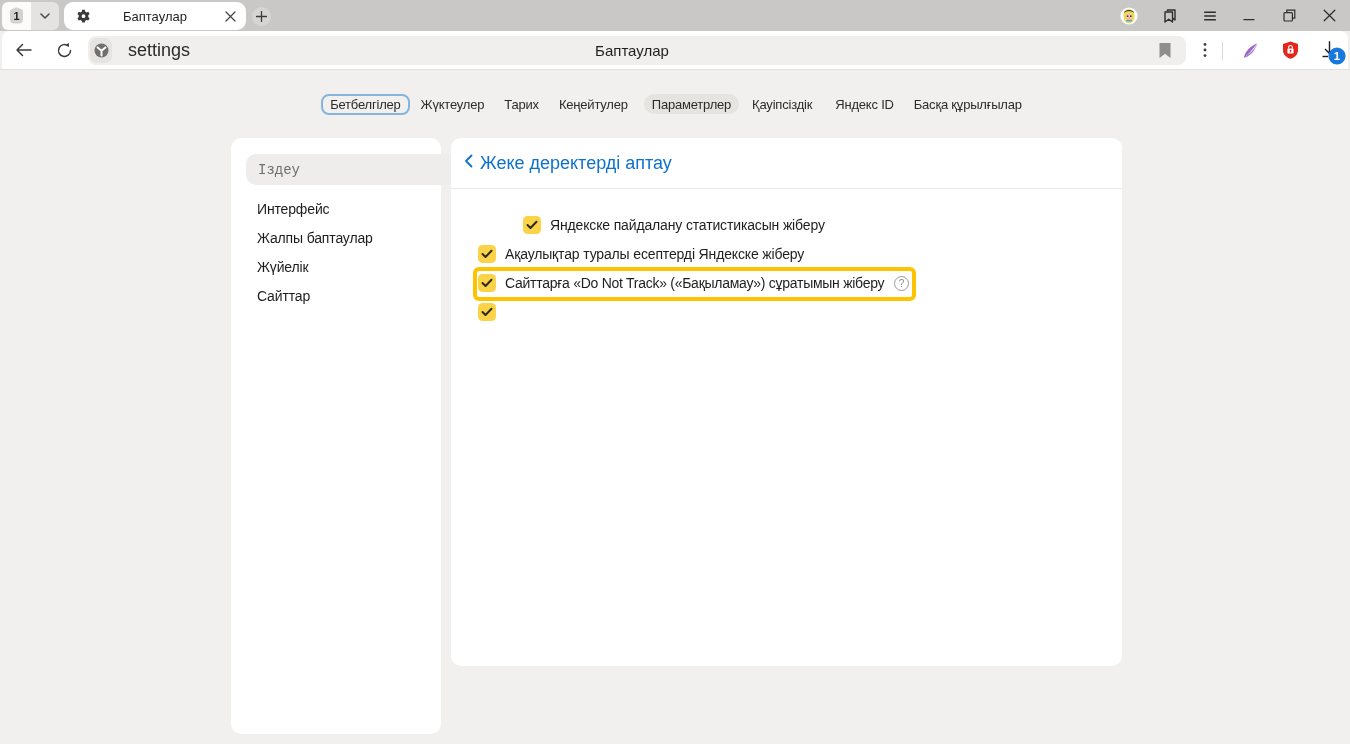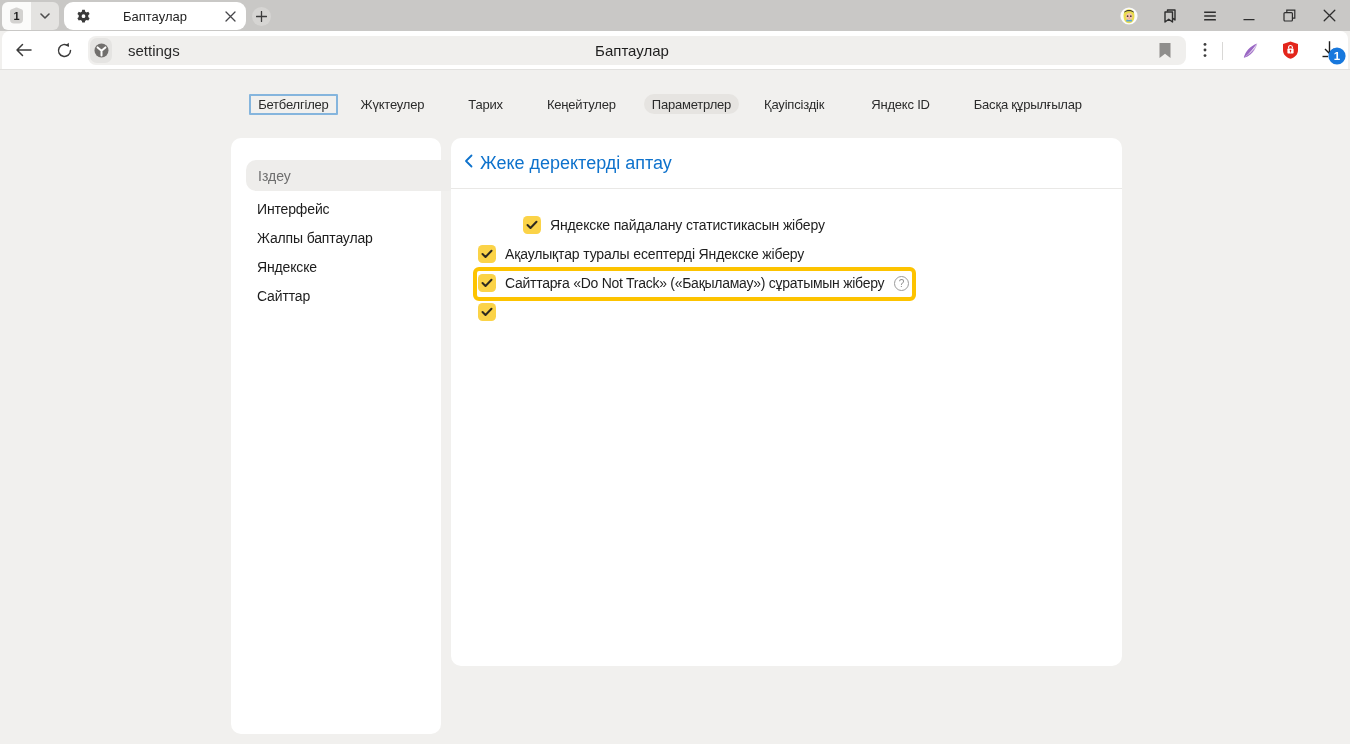--- a/index.html
+++ b/index.html
@@ -19,33 +19,33 @@
   .tab .close { position:absolute; right:10px; }
   .plusbtn { position:absolute; left:252px; top:7px; width:19px; height:19px; border-radius:50%; background:#d6d5d3; display:flex; align-items:center; justify-content:center; }
   .ticon { position:absolute; top:0; height:31px; display:flex; align-items:center; justify-content:center; }
 
   
   .addrbar { position:absolute; left:2px; top:31px; width:1346px; height:38px; background:#ffffff; border-radius:8px 8px 0 0; }
   .addrdivider { position:absolute; left:0; top:69px; width:1350px; height:1px; background:#e2e1df; }
   .aicon { position:absolute; top:31px; height:38px; display:flex; align-items:center; justify-content:center; }
   .urlfield { position:absolute; left:88px; top:36px; width:1098px; height:29px; background:#f0efed; border-radius:8px; }
   .siteicon { position:absolute; left:2px; top:2px; width:22px; height:25px; background:#e5e4e2; border-radius:7px; display:flex; align-items:center; justify-content:center; }
-  .urltext { position:absolute; left:40px; top:0; height:29px; display:flex; align-items:center; font-size:15px; color:#2b2b2b; }
+  .urltext { position:absolute; left:40px; top:0; height:29px; display:flex; align-items:center; font-size:18px; color:#2b2b2b; }
   .pagetitle { position:absolute; left:0; top:0; width:1088px; height:29px; display:flex; align-items:center; justify-content:center; font-size:15px; color:#1f1f1f; }
   .sep { position:absolute; left:1222px; top:42px; width:1px; height:18px; background:#d9d8d6; }
 
   
   .navrow { position:absolute; left:0; top:93px; width:1350px; height:22px; display:flex; justify-content:center; align-items:center; font-size:13px; color:#2b2b2b; letter-spacing:-0.2px; transform:translateX(1px); }
-  .navrow .item { padding:0 22px; white-space:nowrap; }
-  .navrow .pill-outline { border:2px solid #85b5dd; border-radius:1px; padding:1px 7px; margin:0 1px; }
+  .navrow .item { padding:0 10px; white-space:nowrap; }
+  .navrow .pill-outline { border:2px solid #85b5dd; border-radius:8px; padding:1px 7px; margin:0 1px; }
   .navrow .pill-fill { background:#e6e4e1; border-radius:11px; padding:2.5px 8px; margin:0 1px; }
 
   
   .sidebar { position:absolute; left:231px; top:138px; width:210px; height:596px; background:#ffffff; border-radius:10px; }
-  .search { position:absolute; left:15px; top:22px; width:212px; height:31px; background:#eeedeb; border-radius:10px; display:flex; align-items:center; padding-left:12px; font-size:14px; color:#6e6e6e; }
+  .search { position:absolute; left:15px; top:16px; width:212px; height:31px; background:#eeedeb; border-radius:10px; display:flex; align-items:center; padding-left:12px; font-size:14px; color:#6e6e6e;font-family:Liberation Mono, monospace; }
   .snav { position:absolute; left:26px; top:56px; width:170px; }
   .snav div { height:29px; display:flex; align-items:center; font-size:14px; color:#1c1c1c; letter-spacing:-0.15px; }
 
   .content { position:absolute; left:451px; top:138px; width:671px; height:528px; background:#ffffff; border-radius:10px; }
   .chead { position:absolute; left:0; top:0; width:671px; height:50px; display:flex; align-items:center; }
   .chead .back { margin-left:9px; width:17px; text-align:center; }
   .chead .htext { font-size:18px; color:#0e72cc; margin-left:3px; }
   .cdivider { position:absolute; left:0; top:50px; width:671px; height:1px; background:#e9e8e6; }
 
   .row { position:absolute; left:27px; height:29px; display:flex; align-items:center; }
@@ -204,21 +204,21 @@
   <span class="item" style="margin-left:8px;">Қауіпсіздік</span>
   <span class="item" style="margin-left:3px;">Яндекс ID</span>
   <span class="item">Басқа құрылғылар</span>
 </div>
 
 <div class="sidebar">
   <div class="search">Іздеу</div>
   <div class="snav">
     <div>Интерфейс</div>
     <div>Жалпы баптаулар</div>
-    <div>Яндекске</div>
+    <div>Жүйелік</div>
     <div>Сайттар</div>
   </div>
 </div>
 
 <div class="content">
   <div class="chead">
     <div class="back"><svg width="9" height="14" viewBox="0 0 9 14">
           <path d="M7.5 1.5 L2 7 L7.5 12.5" fill="none" stroke="#0e72cc" stroke-width="1.8" stroke-linecap="round" stroke-linejoin="round"></path>
         </svg></div>
     <div class="htext">Жеке деректерді аптау</div>

